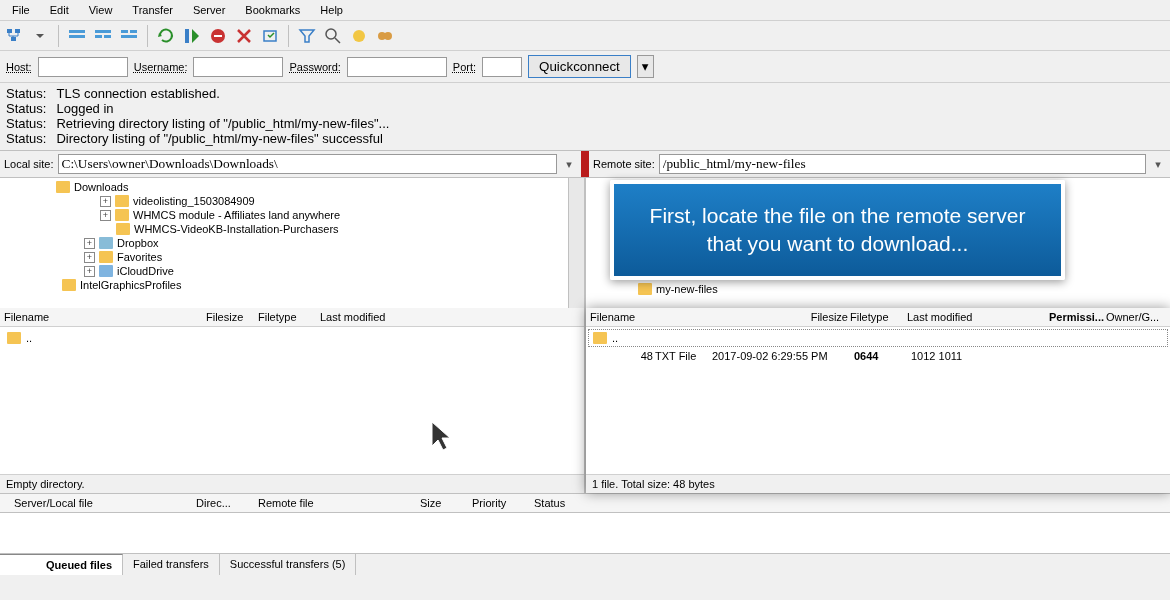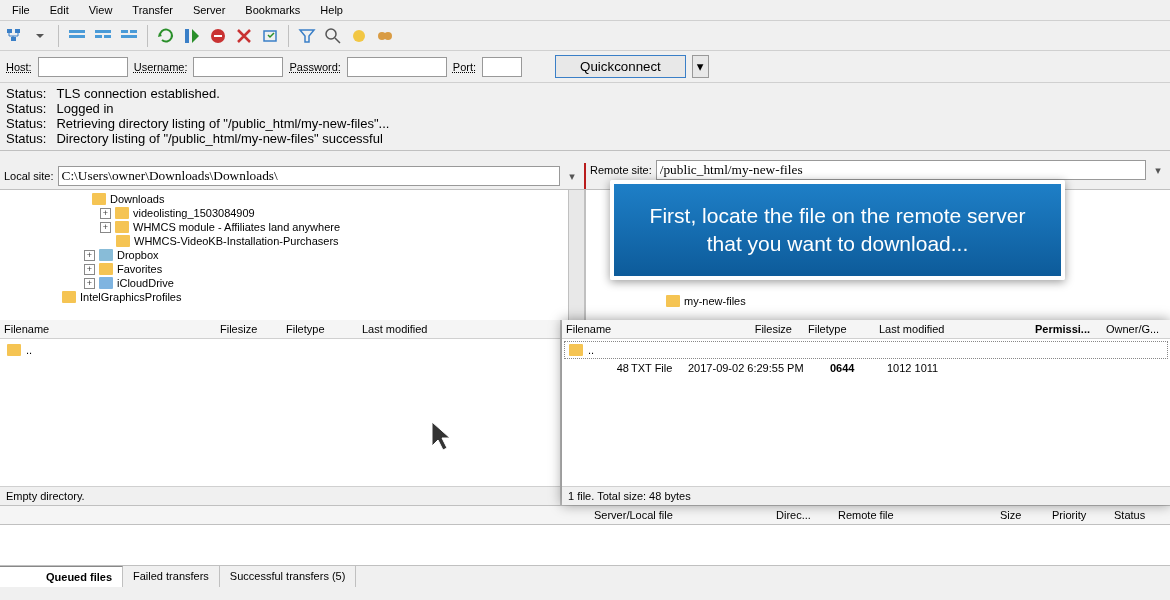--- a/index.html
+++ b/index.html
@@ -5,55 +5,55 @@
 * { box-sizing: border-box; margin: 0; padding: 0; }
 body { font-family: Tahoma, Arial, sans-serif; font-size: 11px; background: #f0f0f0; width: 1170px; height: 600px; overflow: hidden; position: relative; }
 .menubar { background: #f0f0f0; padding: 2px 4px; display: flex; gap: 4px; border-bottom: 1px solid #d0d0d0; }
 .menubar span { padding: 2px 8px; cursor: default; }
 .toolbar { background: #f0f0f0; padding: 2px 4px; display: flex; gap: 6px; align-items: center; border-bottom: 1px solid #d0d0d0; height: 30px; }
 .toolbar .icon { width: 20px; height: 20px; display: inline-flex; align-items: center; justify-content: center; }
 .toolbar .sep { width: 1px; height: 22px; background: #c0c0c0; margin: 0 2px; }
 .connbar { background: #f0f0f0; padding: 4px 6px; display: flex; gap: 6px; align-items: center; border-bottom: 1px solid #d0d0d0; }
 .connbar label { text-decoration: underline; text-decoration-style: dotted; }
 .connbar input { border: 1px solid #999; background: #fff; height: 20px; padding: 0 3px; }
-.connbar .btn { background: #e8e8e8; border: 1px solid #3a7fc7; padding: 3px 24px; margin-left: 27px; }
+.connbar .btn { background: #e8e8e8; border: 1px solid #3a7fc7; padding: 3px 10px; }
 .connbar .dropdown-btn { background: #e8e8e8; border: 1px solid #999; padding: 3px 4px; }
 .log { background: #f0f0f0; padding: 3px 6px; border-bottom: 1px solid #c0c0c0; height: 68px; font-size: 13px; line-height: 15px; }
 .log-row { display: flex; gap: 10px; }
 .log-label { min-width: 35px; }
 .paths { display: flex; border-bottom: 1px solid #c0c0c0; }
 .path-cell { flex: 1; display: flex; align-items: center; padding: 3px 4px; gap: 4px; background: #f0f0f0; }
-.path-cell:first-child { border-right: 2px solid #b91c1c; margin-top: 12px; }
+.path-cell:first-child { border-right: 8px solid #b91c1c; }
 .path-cell input { flex: 1; border: 1px solid #999; background: #fff; height: 20px; padding: 0 3px; font-family: Liberation Serif, serif; }
 .path-cell .dd { width: 16px; text-align: center; color: #555; }
 .panes { display: flex; height: 130px; }
 .tree { flex: 1; background: #fff; overflow: auto; border-right: 2px solid #c0c0c0; padding: 2px 0; position: relative; }
 .tree-row { display: flex; align-items: center; gap: 4px; padding: 1px 2px; white-space: nowrap; }
 .tree-row .exp { width: 11px; height: 11px; border: 1px solid #888; font-size: 9px; text-align: center; line-height: 9px; color: #444; display: inline-block; }
 .tree-row .folder-sm { width: 14px; height: 12px; background: #f5c453; border-radius: 1px; display: inline-block; }
 .tree .scrollbar { position: absolute; right: 0; top: 0; bottom: 0; width: 16px; background: #e8e8e8; border-left: 1px solid #c0c0c0; }
 .lists { display: flex; height: 185px; }
 .list-left { flex: 1; background: #f0f0f0; border-right: 2px solid #c0c0c0; display: flex; flex-direction: column; }
 .list-right { flex: 1; background: #fff; display: flex; flex-direction: column; box-shadow: 0 0 12px rgba(0,0,0,0.4); position: relative; z-index: 2; }
-.list-head { display: flex; background: #f5f5f5; border-bottom: 1px solid #d0d0d0; padding: 3px 4px; gap: 16px; font-weight: normal; }
+.list-head { display: flex; background: #f5f5f5; border-bottom: 1px solid #d0d0d0; padding: 3px 4px; gap: 2px; font-weight: normal; }
 .list-body { flex: 1; background: #fff; padding: 2px; overflow: auto; }
 .list-row { display: flex; padding: 2px 4px; align-items: center; gap: 2px; border: 1px dotted transparent; }
 .parent-row { border: 1px dotted #888; }
 .list-foot { background: #f0f0f0; padding: 3px 6px; border-top: 1px solid #d0d0d0; }
 .c-name { flex: 1; min-width: 150px; }
 .c-size { width: 60px; text-align: right; }
 .c-type { width: 55px; }
 .c-mod { width: 140px; }
 .c-perm { width: 55px; font-weight: bold; }
 .c-own { width: 60px; }
 .cL-name { width: 200px; }
 .cL-size { width: 50px; }
 .cL-type { width: 60px; }
 .cL-mod { width: 110px; }
-.queue-head { display: flex; background: #f5f5f5; border-top: 1px solid #c0c0c0; border-bottom: 1px solid #c0c0c0; padding: 3px 6px; gap: 12px; justify-content: flex-end; }
+.queue-head { display: flex; background: #f5f5f5; border-top: 1px solid #c0c0c0; border-bottom: 1px solid #c0c0c0; padding: 3px 14px; gap: 12px; }
 .queue-body { background: #fff; height: 40px; }
 .tabs { display: flex; background: #f0f0f0; border-top: 1px solid #c0c0c0; }
 .tab { padding: 4px 10px; border-right: 1px solid #c0c0c0; }
 .tab.active { background: #fff; font-weight: bold; border-top: 1px solid #888; padding-left: 46px; }
 .callout { position: absolute; top: 180px; left: 610px; width: 455px; background: linear-gradient(#1e7fc7, #0d5b9a); color: #fff; font-family: Verdana, sans-serif; font-size: 21px; text-align: center; padding: 18px 24px; border: 4px solid #fff; border-radius: 2px; box-shadow: 0 2px 10px rgba(0,0,0,0.4); z-index: 10; line-height: 28px; }
 .cursor { position: absolute; top: 420px; left: 430px; z-index: 5; }
 .fileicon { width: 14px; height: 14px; background: #555; display: inline-block; border-radius: 1px; margin-right: 3px; }
 .foldup { width: 14px; height: 12px; background: #f5c453; display: inline-block; border-radius: 1px; margin-right: 3px; }
 </style>
 </head>
@@ -199,21 +199,21 @@
   </div>
   <div class="path-cell">
     <span>Remote site:</span>
     <input value="/public_html/my-new-files" style="">
     <span class="dd">▾</span>
   </div>
 </div>
 
 <div class="panes">
   <div class="tree">
-    <div class="tree-row" style="padding-left:92px">
+    <div class="tree-row" style="padding-left:56px">
         <span class="folder-sm"></span>
         <span>Downloads</span>
       </div>
     <div class="tree-row" style="padding-left:100px">
         <span class="exp">+</span>
         <span class="folder-sm"></span>
         <span>videolisting_1503084909</span>
       </div>
     <div class="tree-row" style="padding-left:100px">
         <span class="exp">+</span>
@@ -241,21 +241,21 @@
       </div>
     <div class="tree-row" style="padding-left:62px">
         <span class="folder-sm"></span>
         <span>IntelGraphicsProfiles</span>
       </div>
     <div class="scrollbar"></div>
   </div>
   <div class="tree" style="border-right:none">
     <div class="tree-row" style="padding-left:40px"><span style="color:#d9a33c">?</span>&nbsp;<span>cpanel3-skel</span></div>
     <div style="height:88px"></div>
-    <div class="tree-row" style="padding-left:80px">
+    <div class="tree-row" style="padding-left:52px">
         <span class="folder-sm"></span>
         <span>my-new-files</span>
       </div>
   </div>
 </div>
 
 <div class="lists">
   <div class="list-left">
     <div class="list-head">
       <span class="cL-name">Filename</span>

